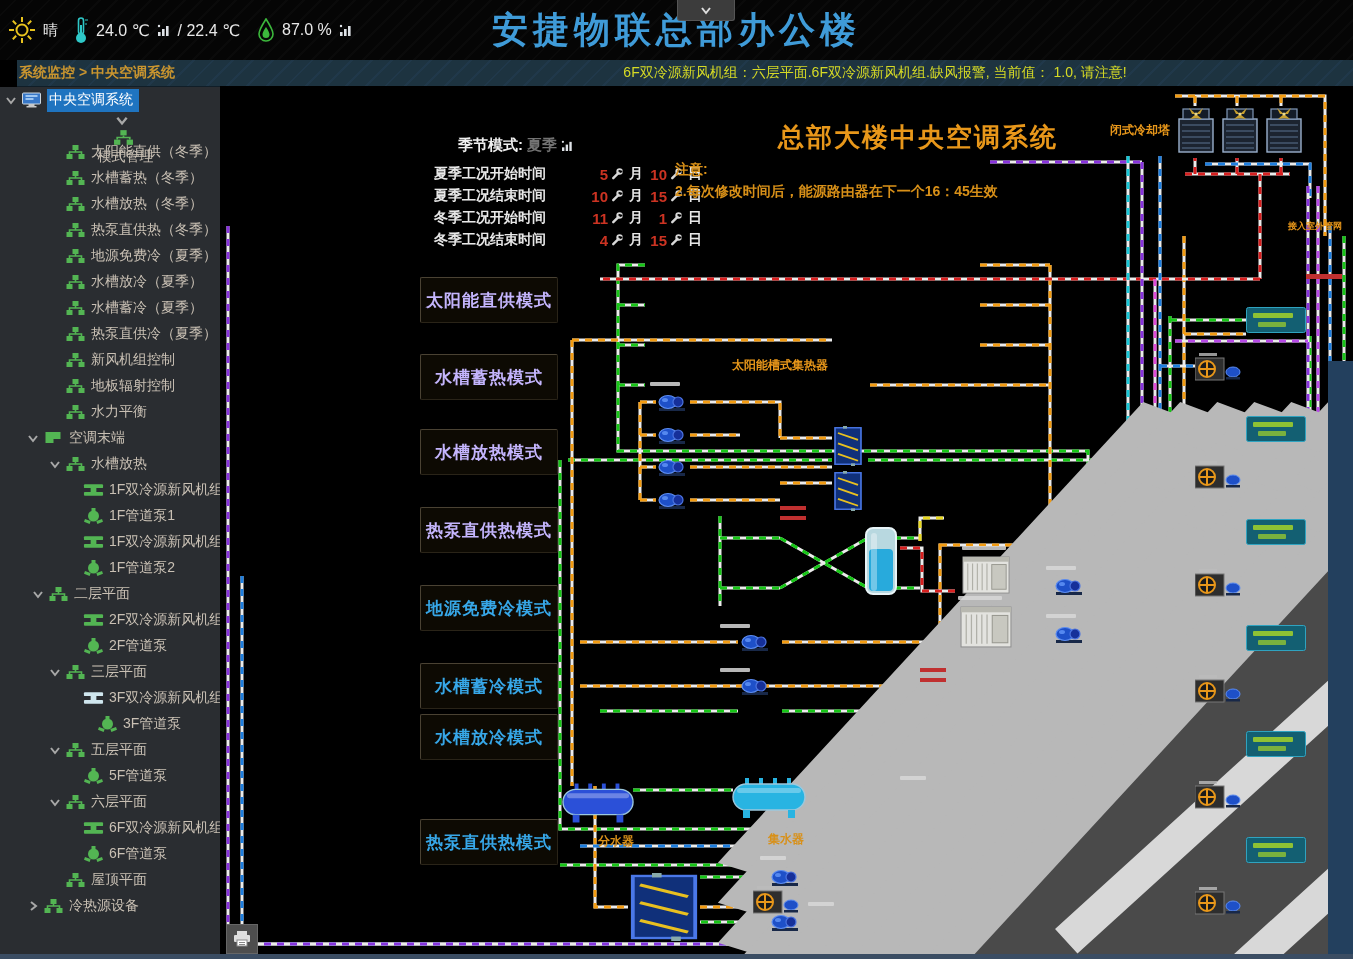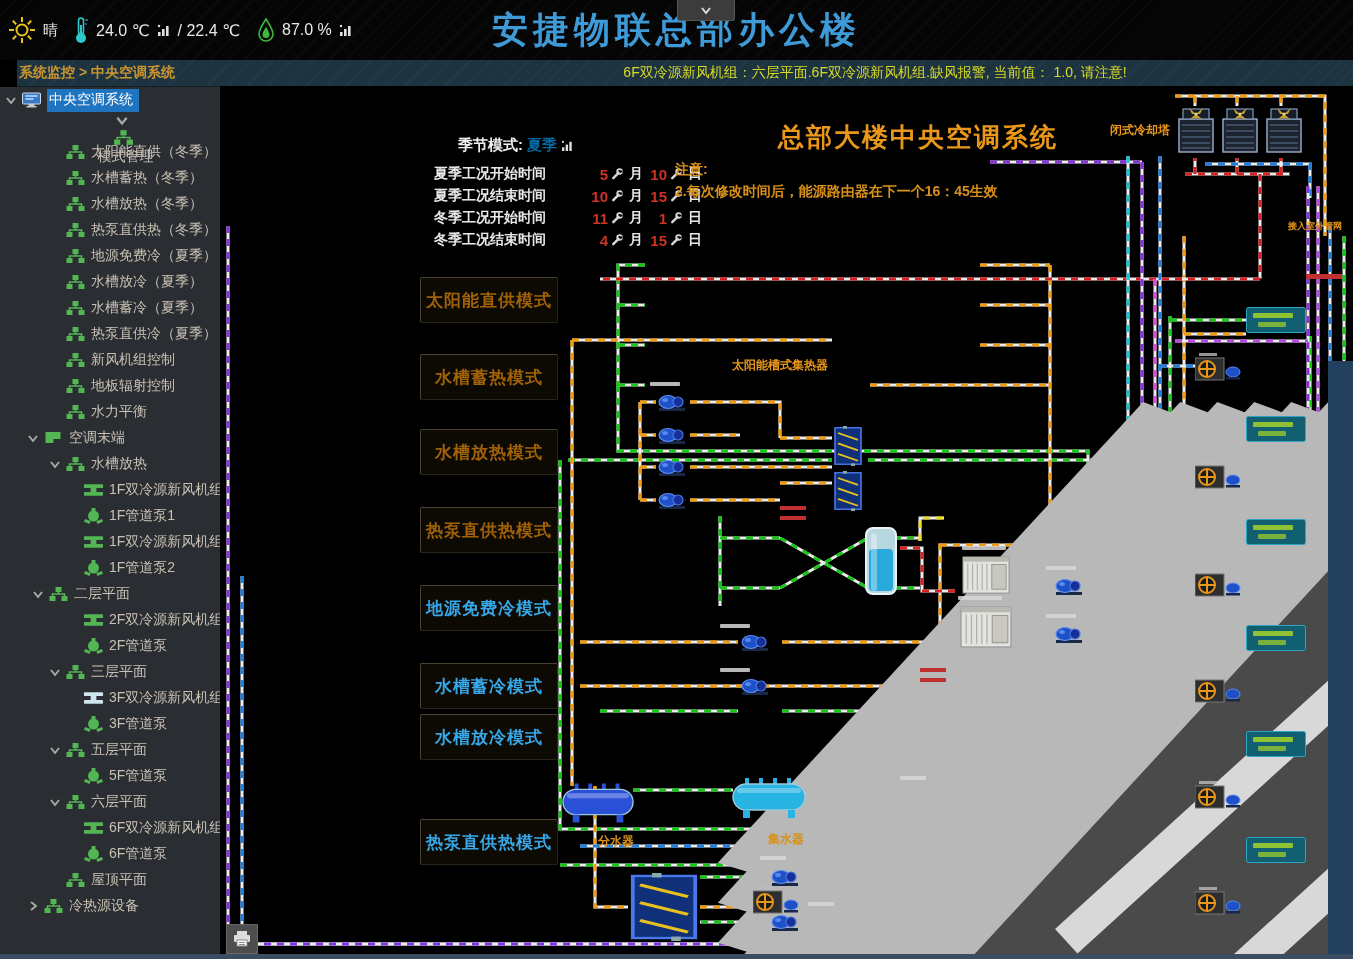--- a/index.html
+++ b/index.html
@@ -21,32 +21,32 @@
   .trow .tlabel{margin-left:5px;}
   .trow.sel .tlabel{background:#1f74c0;color:#fff;padding:2px 6px 3px 2px;}
   .tex{width:14px;height:12px;flex:0 0 14px;margin-right:3px;}
   .texsp{width:17px;flex:0 0 17px;}
   .ti{width:21px;height:16px;flex:0 0 21px;color:#53b553;}
   .ti.light{color:#cfe6ee;}
   .main{position:absolute;left:220px;top:86px;width:1133px;height:868px;background:#000;}
   #diagram{position:absolute;left:0;top:0;z-index:1;}
   .season{position:absolute;left:214px;top:50px;z-index:2;}
   .smode{position:absolute;left:24px;top:0;display:flex;align-items:center;gap:4px;color:#efefef;font-size:15px;font-weight:bold;white-space:nowrap;}
-  .smode .sv{color:#0369a1;}
+  .smode .sv{color:#737373;}
   .srow{position:absolute;left:0;display:flex;align-items:center;height:20px;white-space:nowrap;z-index:2;}
   .slabel{width:152px;color:#e8e8e8;font-size:14px;font-weight:bold;}
   .sval{color:#cc3322;font-size:15px;font-weight:bold;width:22px;text-align:right;margin-right:2px;cursor:pointer;}
   .sunit{color:#e8e8e8;font-size:14px;font-weight:bold;margin:0 2px 0 6px;}
   .wr{width:13px;height:13px;cursor:pointer;}
   .notes{position:absolute;left:455px;top:72px;z-index:2;color:#d89018;font-size:14px;font-weight:bold;line-height:22px;white-space:nowrap;}
   .dtitle{position:absolute;left:553px;top:34px;width:290px;text-align:center;color:#e8971a;font-size:26px;font-weight:bold;letter-spacing:2px;z-index:2;white-space:nowrap;}
   .mode-btn{position:absolute;left:200px;width:136px;height:44px;background:#0d0a03;
     border:1px solid #4a4233;border-right-color:#2a2418;border-bottom-color:#2a2418;border-radius:2px;
     display:flex;align-items:center;justify-content:center;font-size:17px;font-weight:bold;cursor:pointer;z-index:2;letter-spacing:1px;}
-  .mode-btn.hot{color:#a16207;}
+  .mode-btn.hot{color:#c4b5fd;}
   .mode-btn.cold{color:#37a7e8;}
   .printbtn{position:absolute;left:6px;top:838px;width:30px;height:28px;background:#4e4e4e;border:1px solid #666;
     display:flex;align-items:center;justify-content:center;z-index:3;cursor:pointer;}
   .bottomstrip{position:absolute;left:0;top:954px;width:1353px;height:5px;background:#3b4d63;z-index:5;}
   
   .pw{stroke:#ececec;stroke-width:3;fill:none;}
   .pc{stroke-width:3;fill:none;stroke-dasharray:7 6;}
   .cg{stroke:#17c617}.co{stroke:#f39c12}.cr{stroke:#d82020}.cb{stroke:#1e7fe0}
   .cp{stroke:#8833dd}.cv{stroke:#b84ae8}.cc{stroke:#18c8d8}.cy{stroke:#e8d820}.cm{stroke:#e04ad8}
   text{font-family:"Liberation Sans","DejaVu Sans",sans-serif;}
@@ -402,21 +402,21 @@
       </svg>
       <span class="tlabel">三层平面</span>
     </div>
     <div class="trow" style="padding-left: 66px;">
       <span class="texsp"></span>
       <svg class="ti light">
         <use href="#i-ahu"></use>
       </svg>
       <span class="tlabel">3F双冷源新风机组</span>
     </div>
-    <div class="trow" style="padding-left: 66px;">
+    <div class="trow" style="padding-left: 66px; margin-left: 14px;">
       <span class="texsp"></span>
       <svg class="ti">
         <use href="#i-pumpside"></use>
       </svg>
       <span class="tlabel">3F管道泵</span>
     </div>
     <div class="trow" style="padding-left: 48px;">
       <svg class="tex">
         <use href="#i-chev-down"></use>
       </svg>

